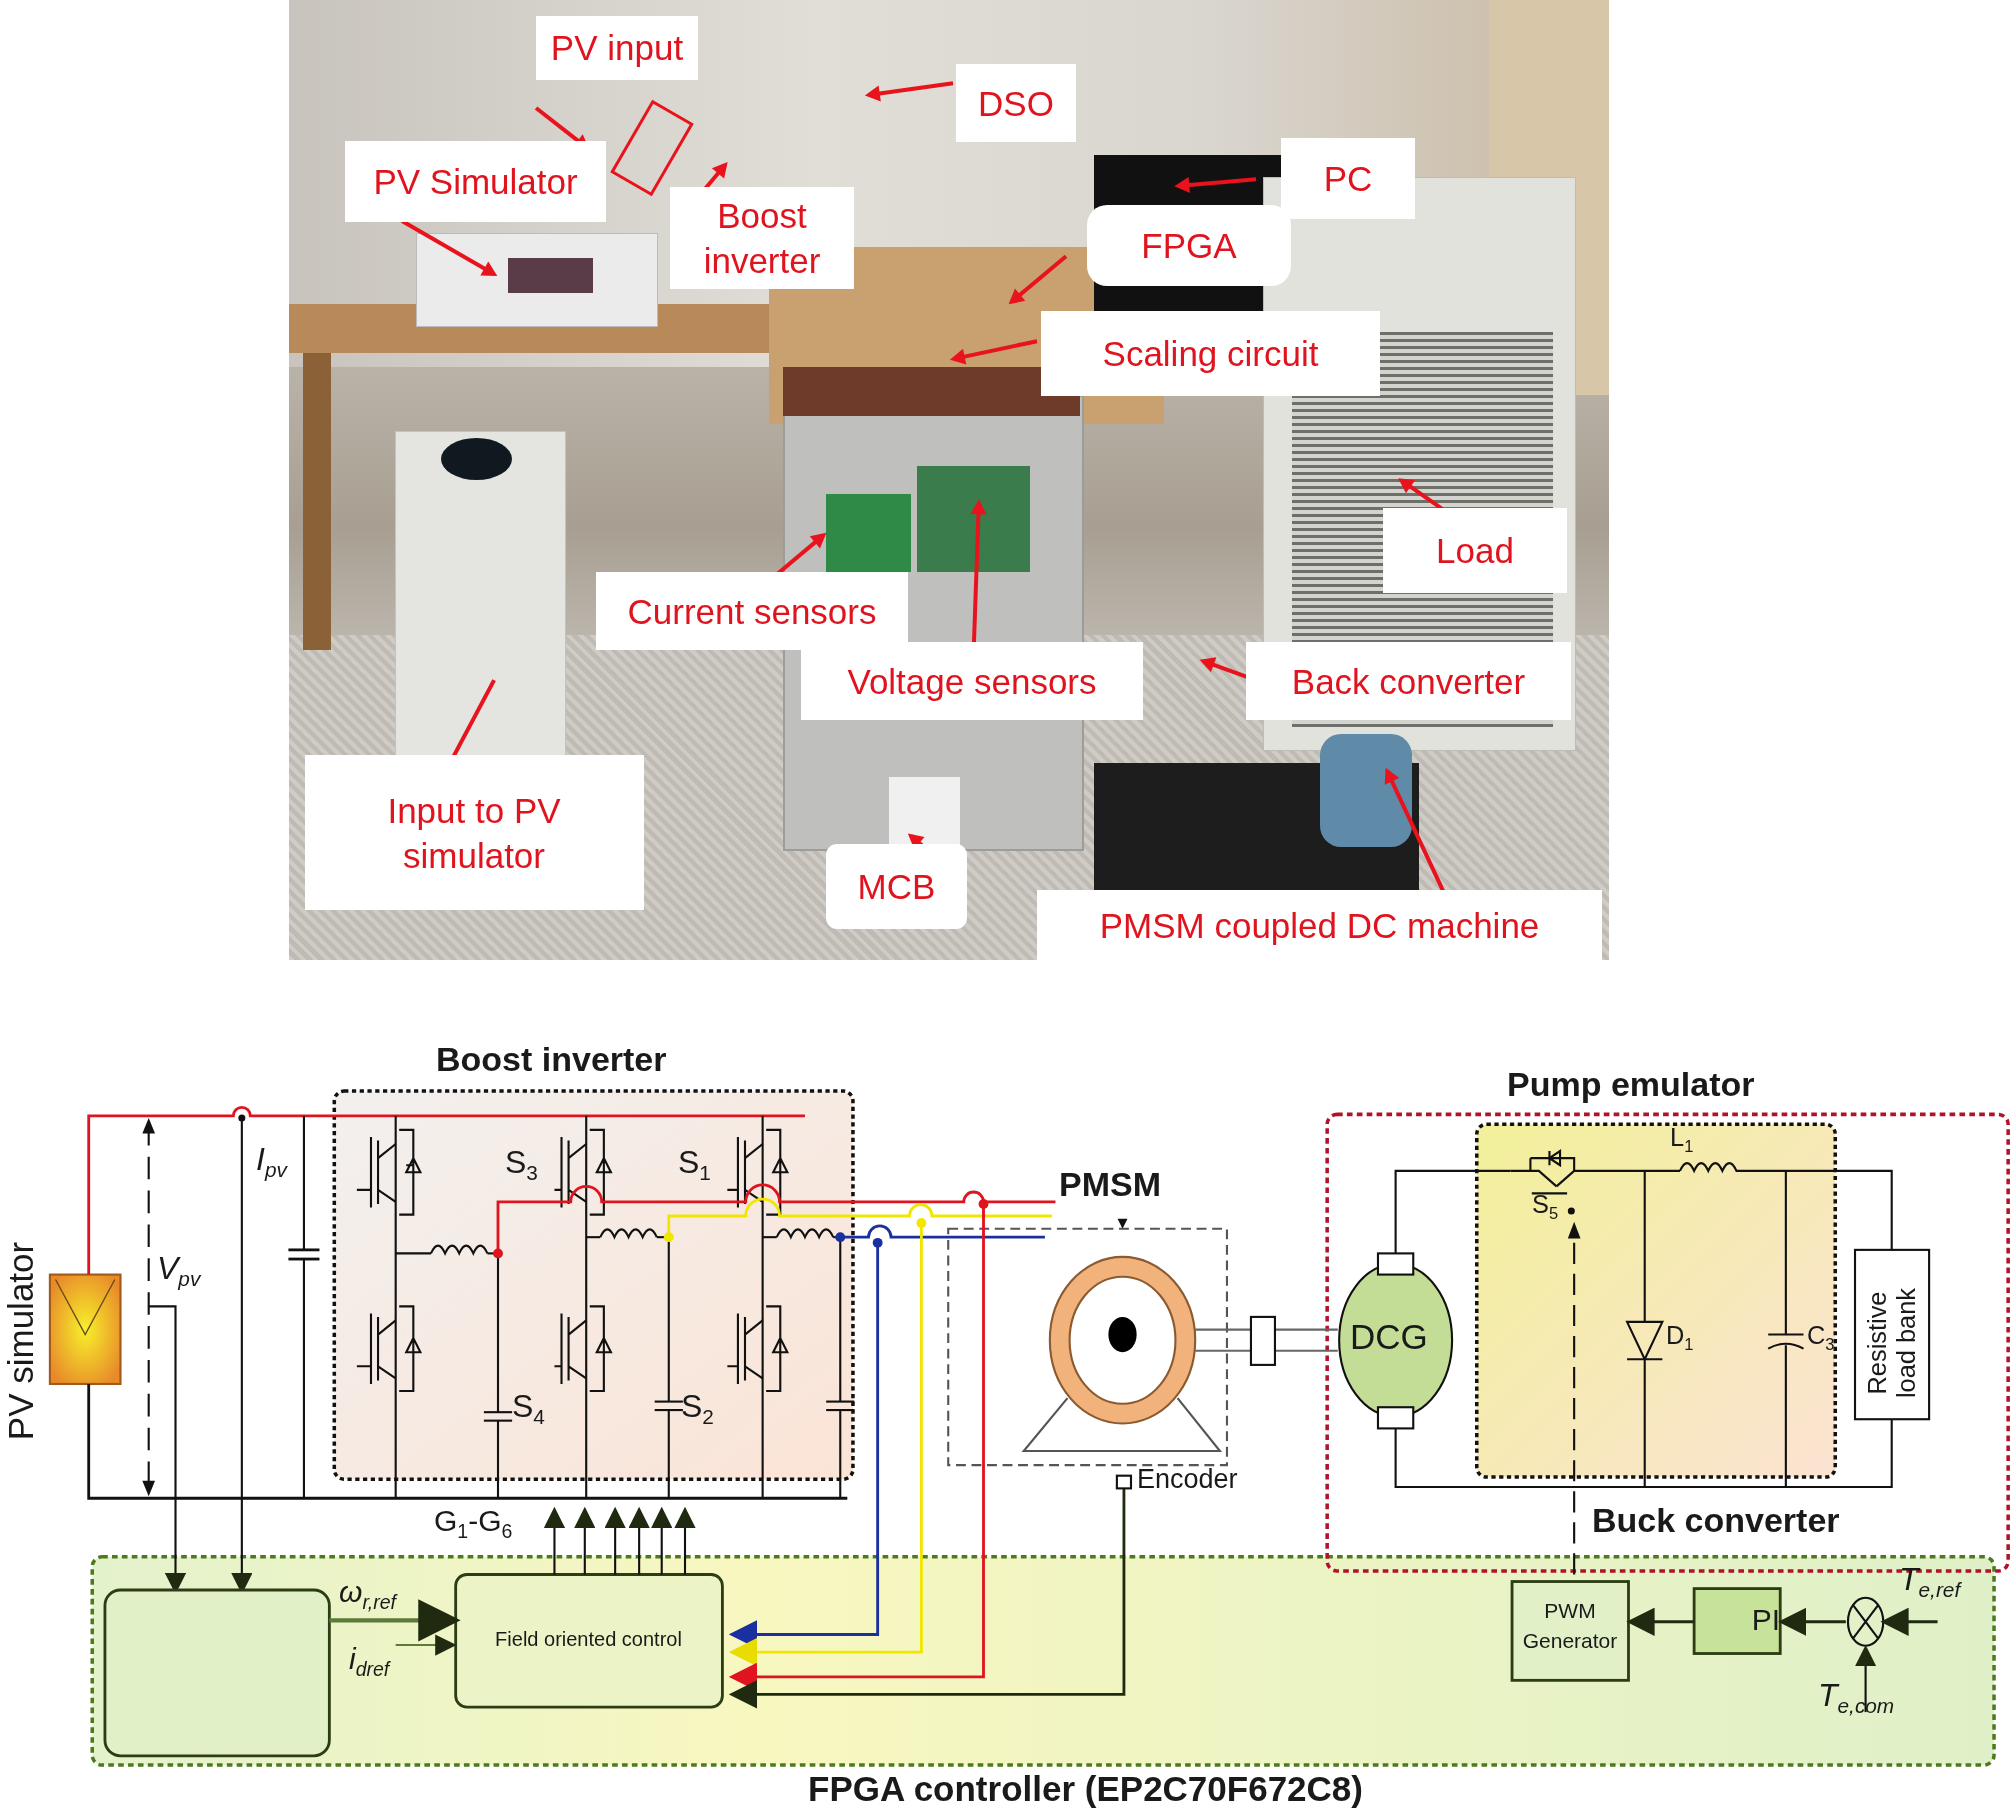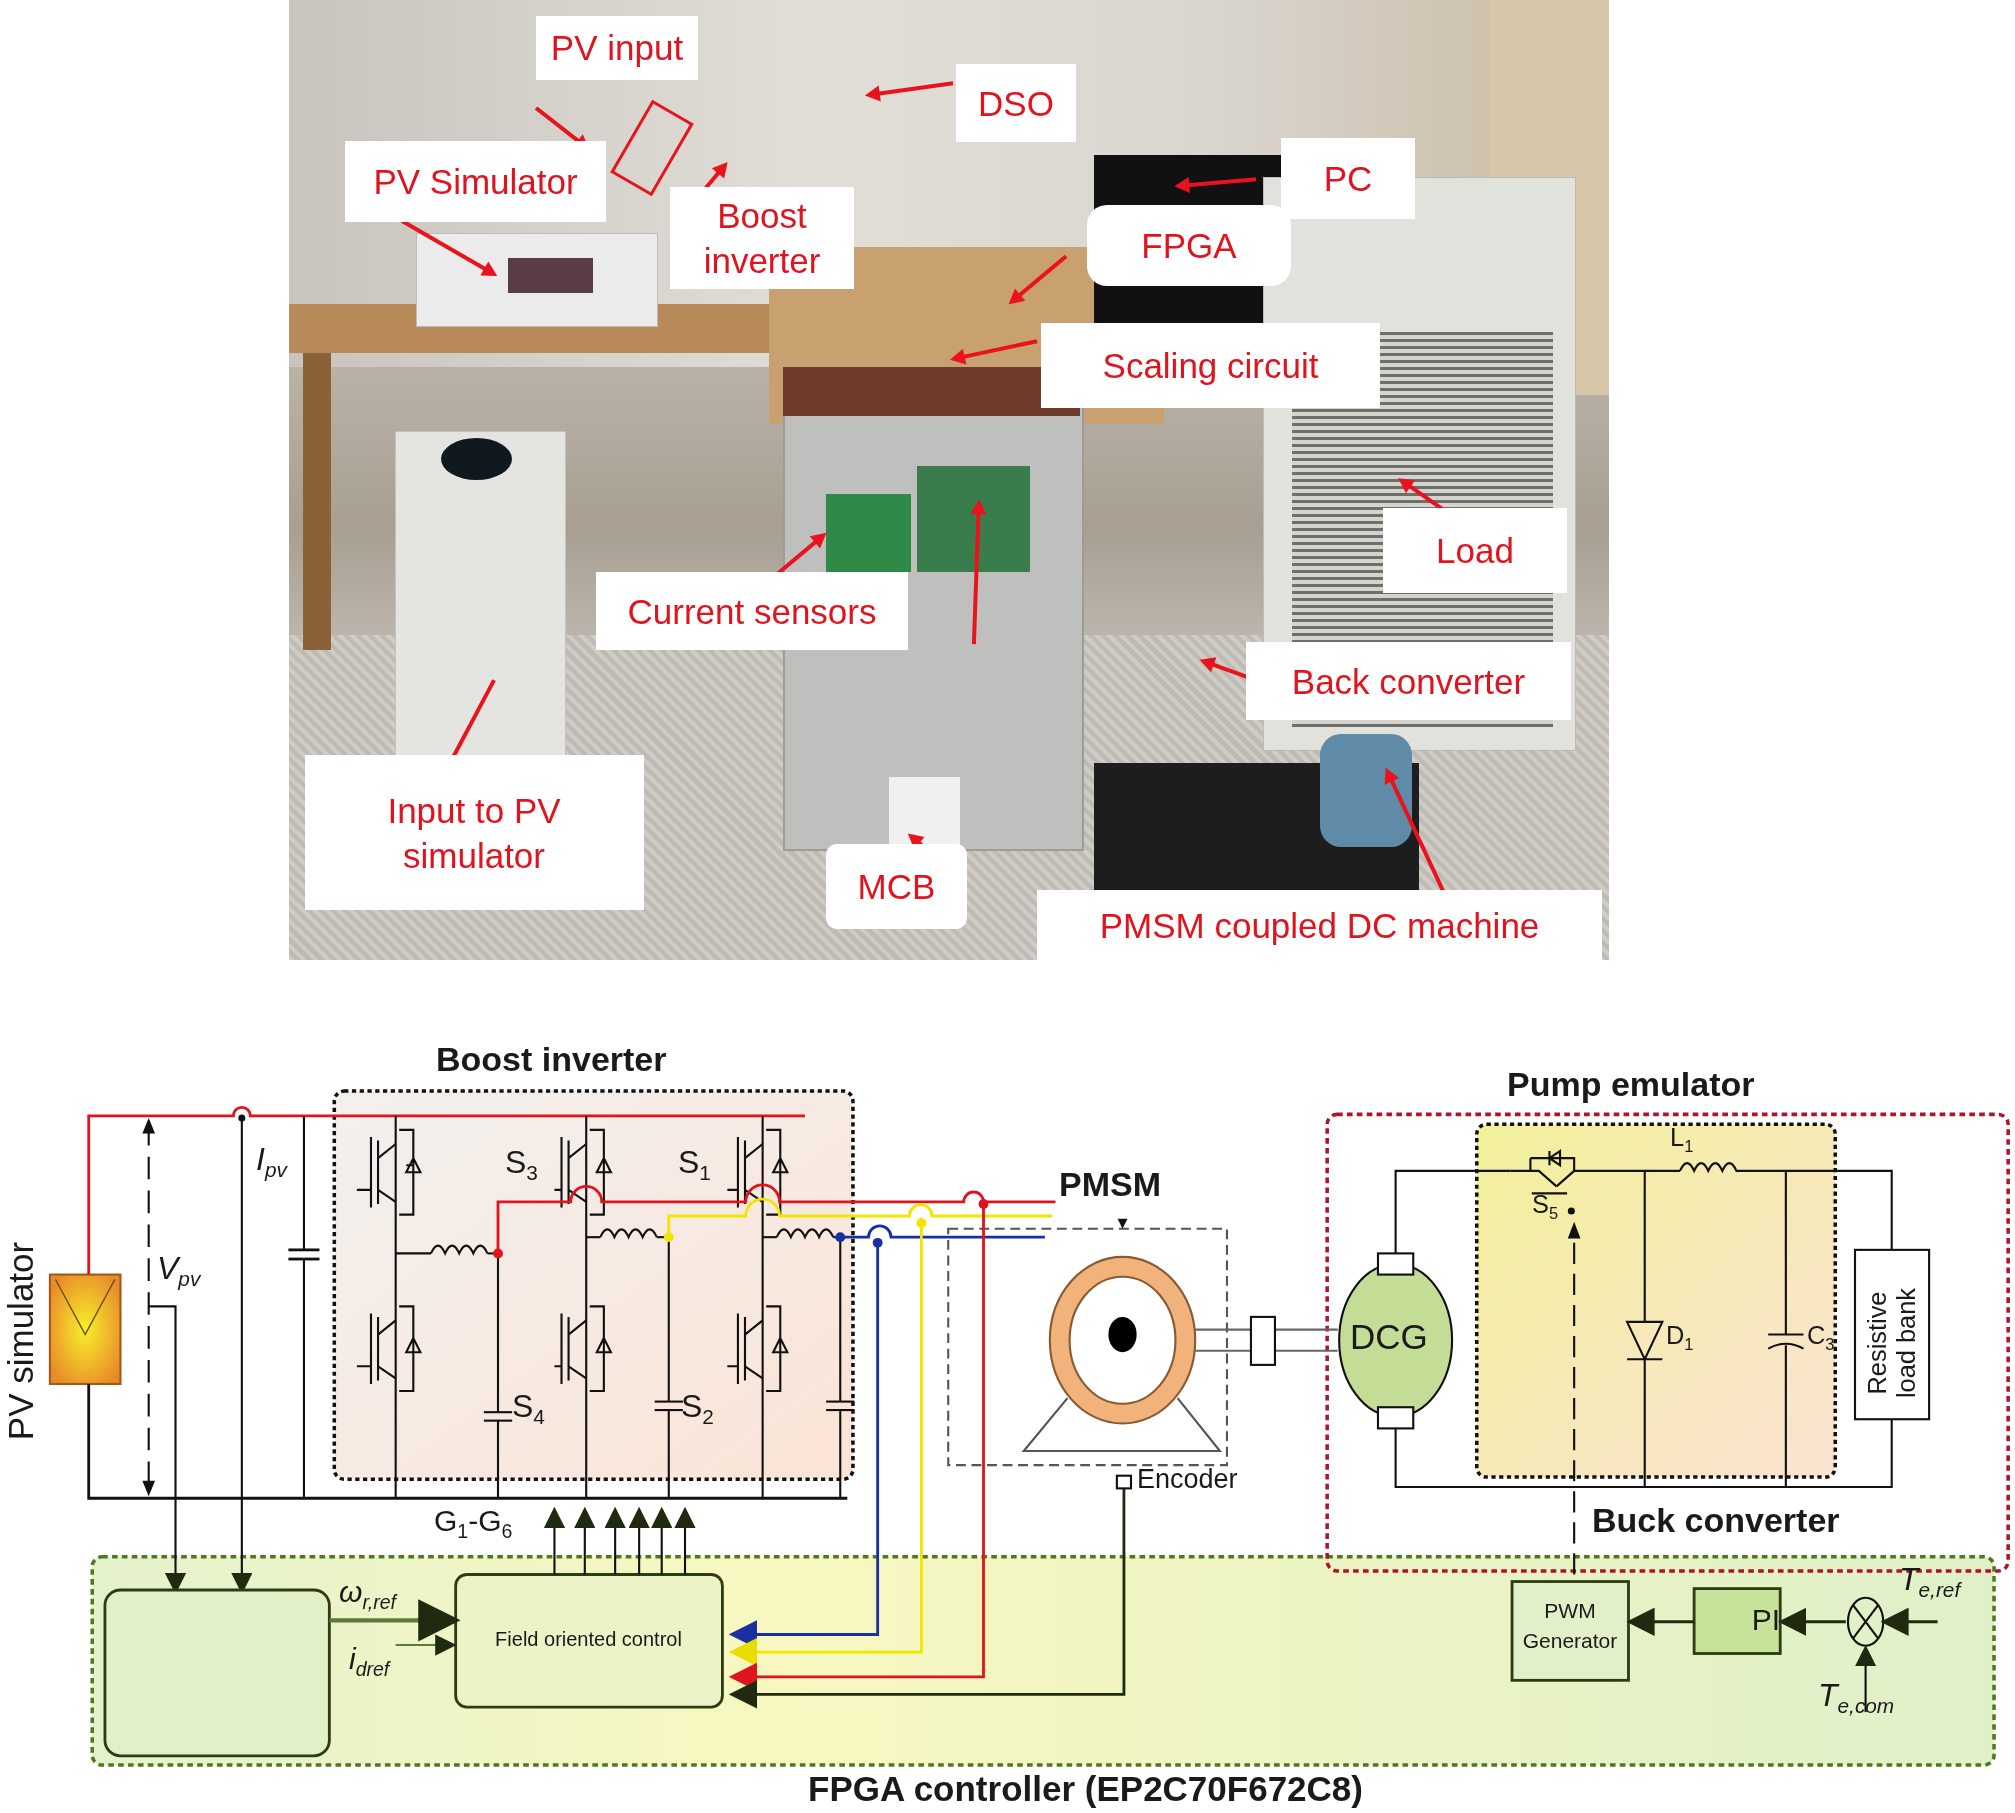--- a/index.html
+++ b/index.html
@@ -61,23 +61,24 @@
   <div class="arrow" style="left:671px;top:875px;width:64px;transform:rotate(-140deg);"></div>
   <div class="arrow" style="left:1158px;top:897px;width:141px;transform:rotate(-115deg);"></div>
 
   <div class="lbl" style="left:247px;top:15.5px;width:162px;height:64px;">PV input</div>
   <div class="lbl" style="left:667px;top:64px;width:120px;height:78px;">DSO</div>
   <div class="lbl" style="left:56px;top:141px;width:261px;height:81px;">PV Simulator</div>
   <div class="lbl" style="left:381px;top:187px;width:184px;height:102px;">Boost
 inverter</div>
   <div class="lbl" style="left:992px;top:138px;width:134px;height:81px;">PC</div>
   <div class="lbl" style="left:798px;top:205px;width:204px;height:81px;border-radius:20px;">FPGA</div>
-  <div class="lbl" style="left:752px;top:323px;width:339px;height:85px;">Scaling circuit</div>
+  <div class="lbl" style="left:752px;top:311px;width:339px;height:85px;">Scaling circuit</div>
   <div class="lbl" style="left:1094px;top:508px;width:184px;height:85px;">Load</div>
   <div class="lbl" style="left:307px;top:572px;width:312px;height:78px;">Current sensors</div>
+  <div class="lbl" style="left:512px;top:642px;width:342px;height:78px;">Voltage sensors</div>
   <div class="lbl" style="left:957px;top:642px;width:325px;height:78px;">Back converter</div>
   <div class="lbl" style="left:15.5px;top:755px;width:339px;height:155px;">Input to PV
 simulator</div>
   <div class="lbl" style="left:537px;top:844px;width:141px;height:85px;border-radius:11px;">MCB</div>
   <div class="lbl" style="left:748px;top:890px;width:565px;height:71px;">PMSM coupled DC machine</div>
 </div>
 
 <div id="diagram">
   <svg width="2015" height="796" viewBox="0 0 2854 1128" style="position:absolute;left:0;top:0;">
     <defs>

